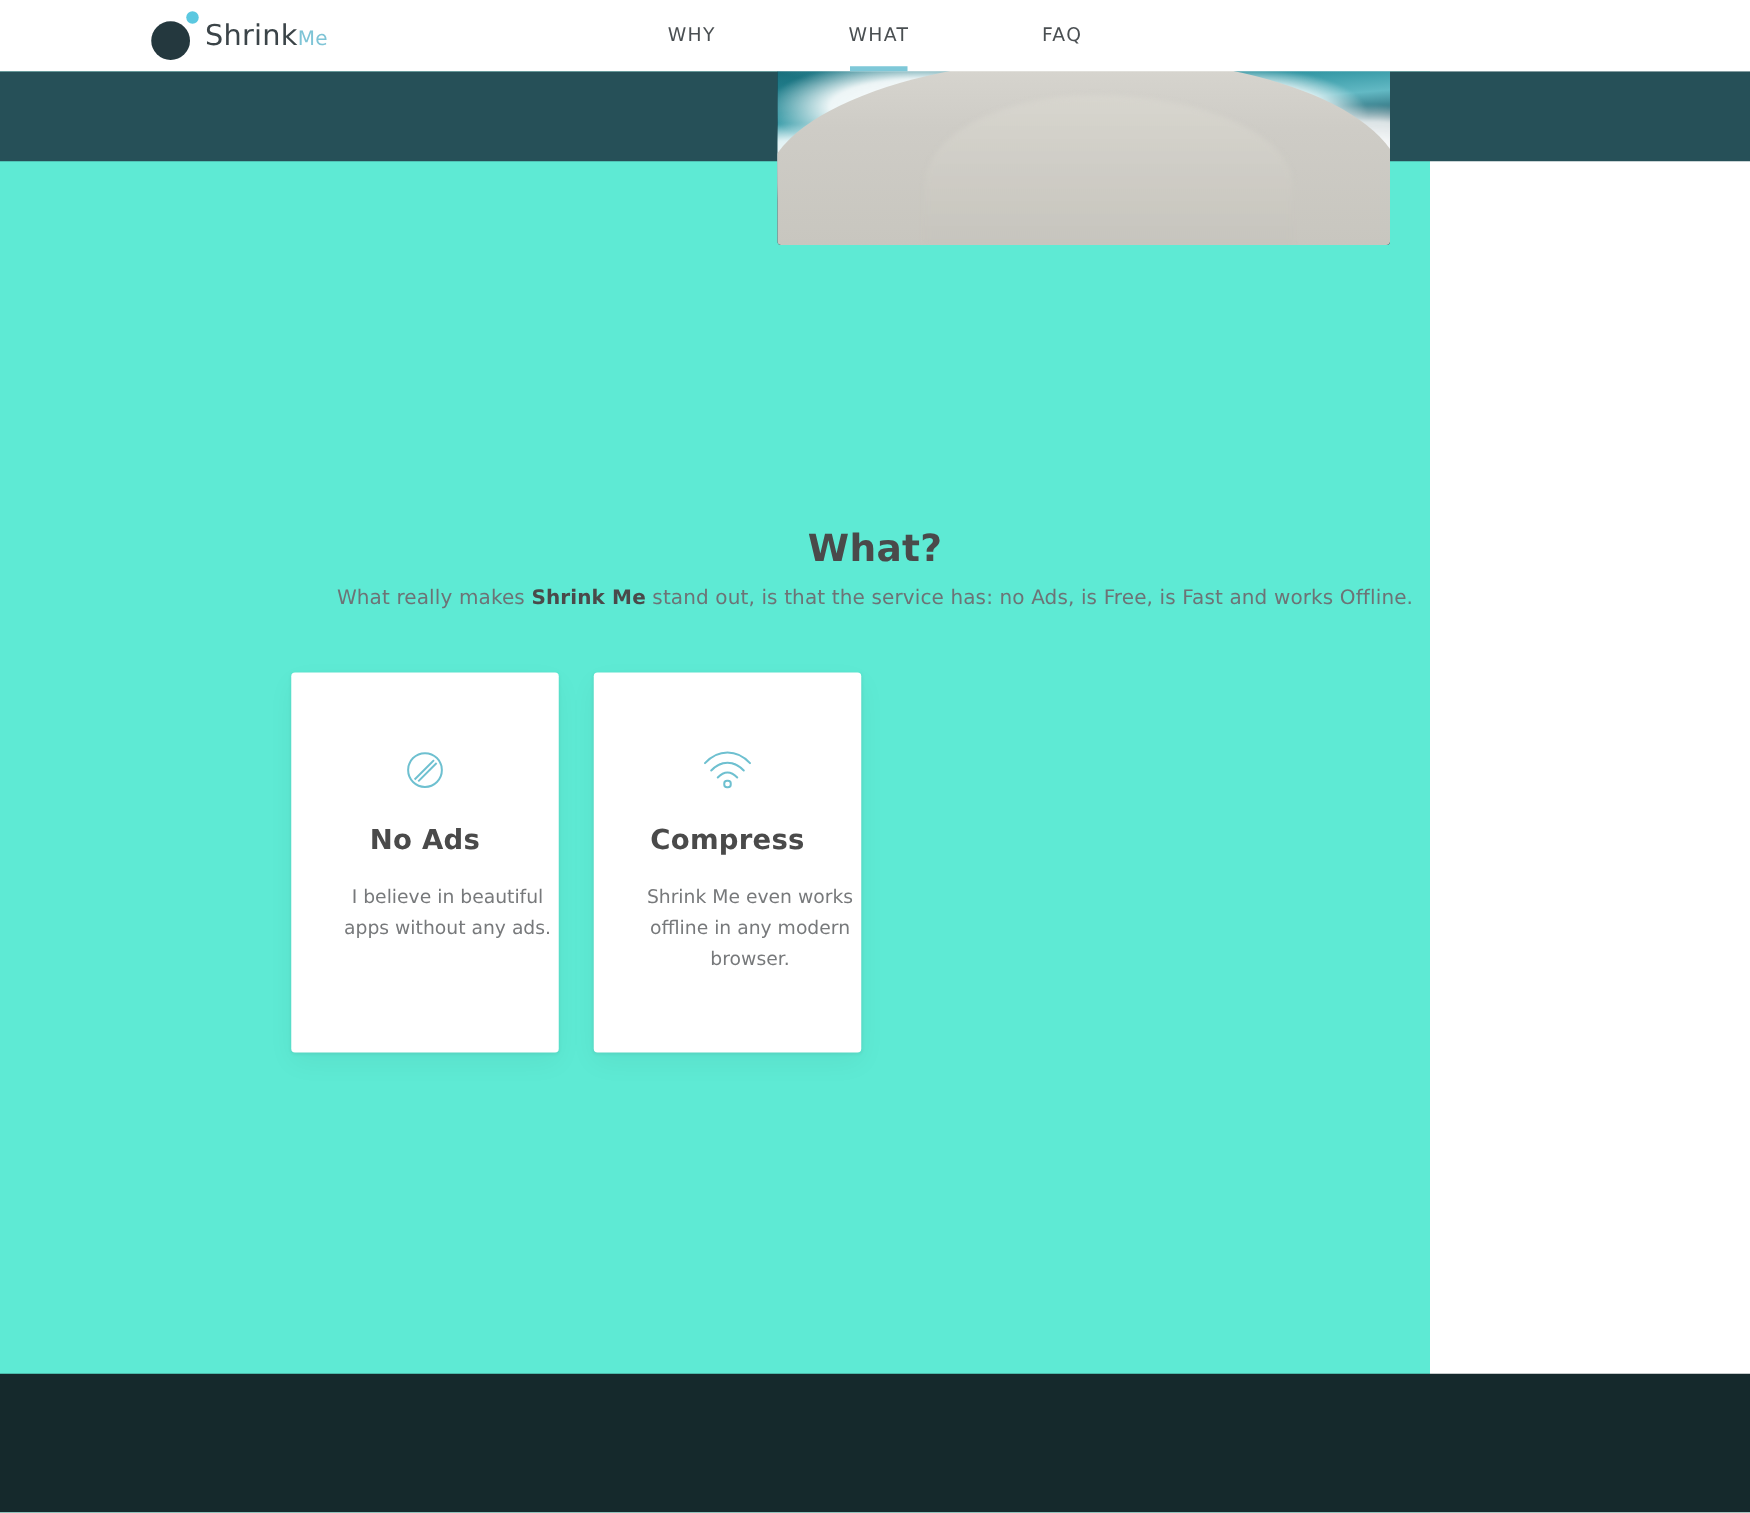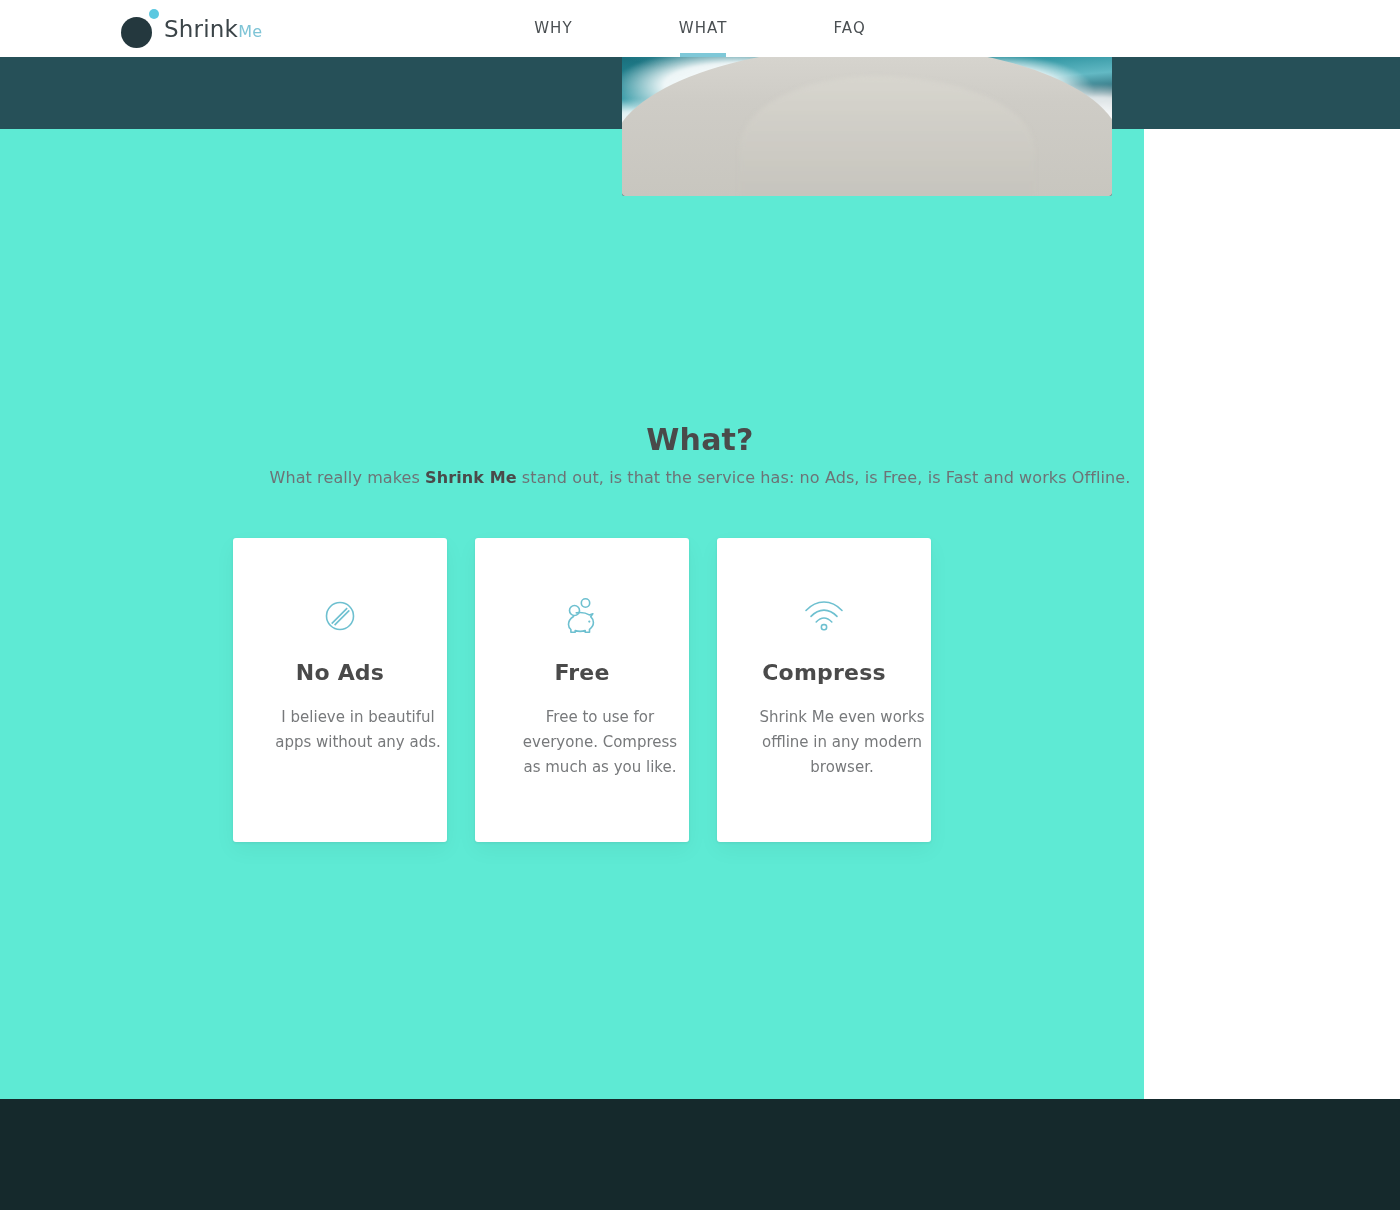--- a/index.html
+++ b/index.html
@@ -162,37 +162,20 @@
         <svg width="34" height="34" viewBox="0 0 34 34" fill="none" stroke="#6ec0d0" stroke-width="1.6">
           <circle cx="17" cy="17" r="13.5"></circle>
           <line x1="8.7" y1="24.6" x2="24.2" y2="9.1"></line>
           <line x1="11.6" y1="26.1" x2="26.3" y2="11.4"></line>
         </svg>
       </div>
       <div class="card-title">No Ads</div>
       <div class="card-desc">I believe in beautiful apps without any ads.</div>
     </div>
 
-    <div class="card">
-      <div class="card-icon">
-        <svg width="34" height="38" viewBox="0 0 34 38" fill="none" stroke="#6ec0d0" stroke-width="1.6" stroke-linejoin="round" stroke-linecap="round">
-          <circle cx="20.5" cy="6" r="4.2"></circle>
-          <circle cx="9.5" cy="13.5" r="5"></circle>
-          <path d="M8.5 19.5 C5.2 21.6 3.5 24.6 3.5 27.6 C3.5 29.6 4.4 31.3 5.9 32.5
-                   L5.9 35.3 L10.2 35.3 L10.2 33.6 C11.7 34.1 13.4 34.4 15.2 34.4
-                   C17 34.4 18.7 34.1 20.2 33.6 L20.2 35.3 L24.5 35.3 L24.5 32.4
-                   C26.9 30.7 28.4 28.3 28.4 25.6 C28.4 23.3 27.4 21.3 25.7 19.7
-                   L27.8 16.7 L24.3 17.9 C22 16.4 18.8 15.5 15.2 15.5
-                   C13.8 15.5 12.5 15.6 11.3 15.9"></path>
-          <circle cx="24.3" cy="24.6" r="1.1" fill="#6ec0d0" stroke="none"></circle>
-        </svg>
-      </div>
-      <div class="card-title">Free</div>
-      <div class="card-desc">Free to use for everyone. Compress as much as you like.</div>
-    </div>
 
 
     <div class="card">
       <div class="card-icon">
         <svg width="42" height="32" viewBox="0 0 42 32" fill="none" stroke="#6ec0d0" stroke-width="1.6" stroke-linecap="round">
           <path d="M3 10.5 C8.5 4.6 14.6 2 21 2 C27.4 2 33.5 4.6 39 10.5"></path>
           <path d="M8 16.4 C12 12.1 16.4 10.1 21 10.1 C25.6 10.1 30 12.1 34 16.4"></path>
           <path d="M13.2 22 C15.8 19.3 18.3 18 21 18 C23.7 18 26.2 19.3 28.8 22"></path>
           <rect x="18.4" y="24.6" width="5.2" height="5.2" rx="2.2"></rect>
         </svg>

